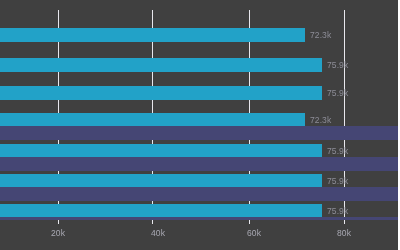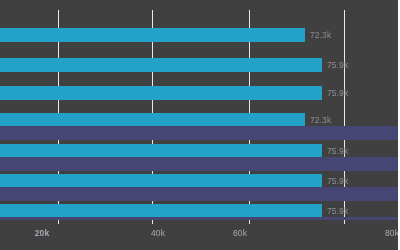--- a/index.html
+++ b/index.html
@@ -136,22 +136,22 @@
           <div class="bar-label" style="left: 327px;">75.9k</div>
         </div>
         <div class="bar-row" style="top: 217px; width: 400px;">
           <div class="bar series-b" style="width: 400px;"></div>
         </div>
       </div>
   </div>
 
   <div id="x-axis">
       <div class="tick-mark" style="left: 58px;"></div>
-      <div class="tick-label" style="left: 42px; font-weight: bold;">20k</div>
+      <div class="tick-label" style="left: 58px;">20k</div>
       <div class="tick-mark" style="left: 152px;"></div>
       <div class="tick-label" style="left: 158px;">40k</div>
       <div class="tick-mark" style="left: 249px;"></div>
-      <div class="tick-label" style="left: 240px;">60k</div>
+      <div class="tick-label" style="left: 254px;">60k</div>
       <div class="tick-mark" style="left: 344px;"></div>
-      <div class="tick-label" style="left: 344px; margin-left: 48px;">80k</div>
+      <div class="tick-label" style="left: 344px;">80k</div>
     </div>
 
 </div>
 
 </body></html>

